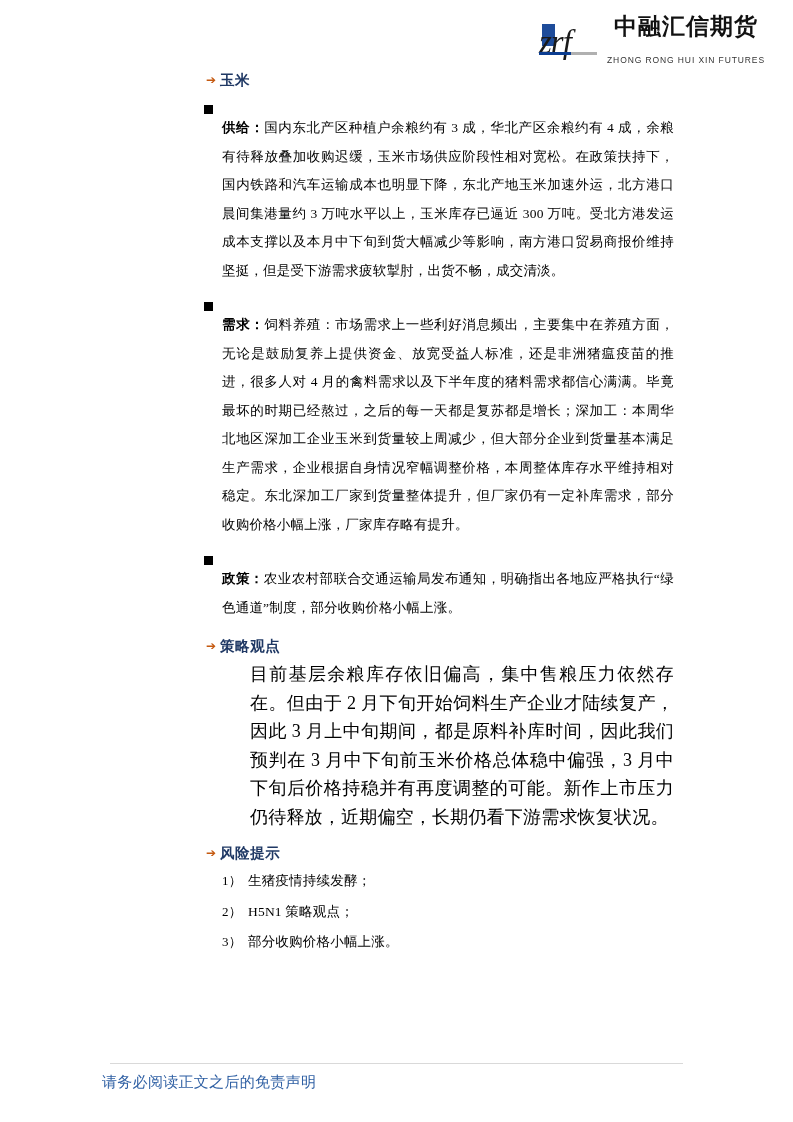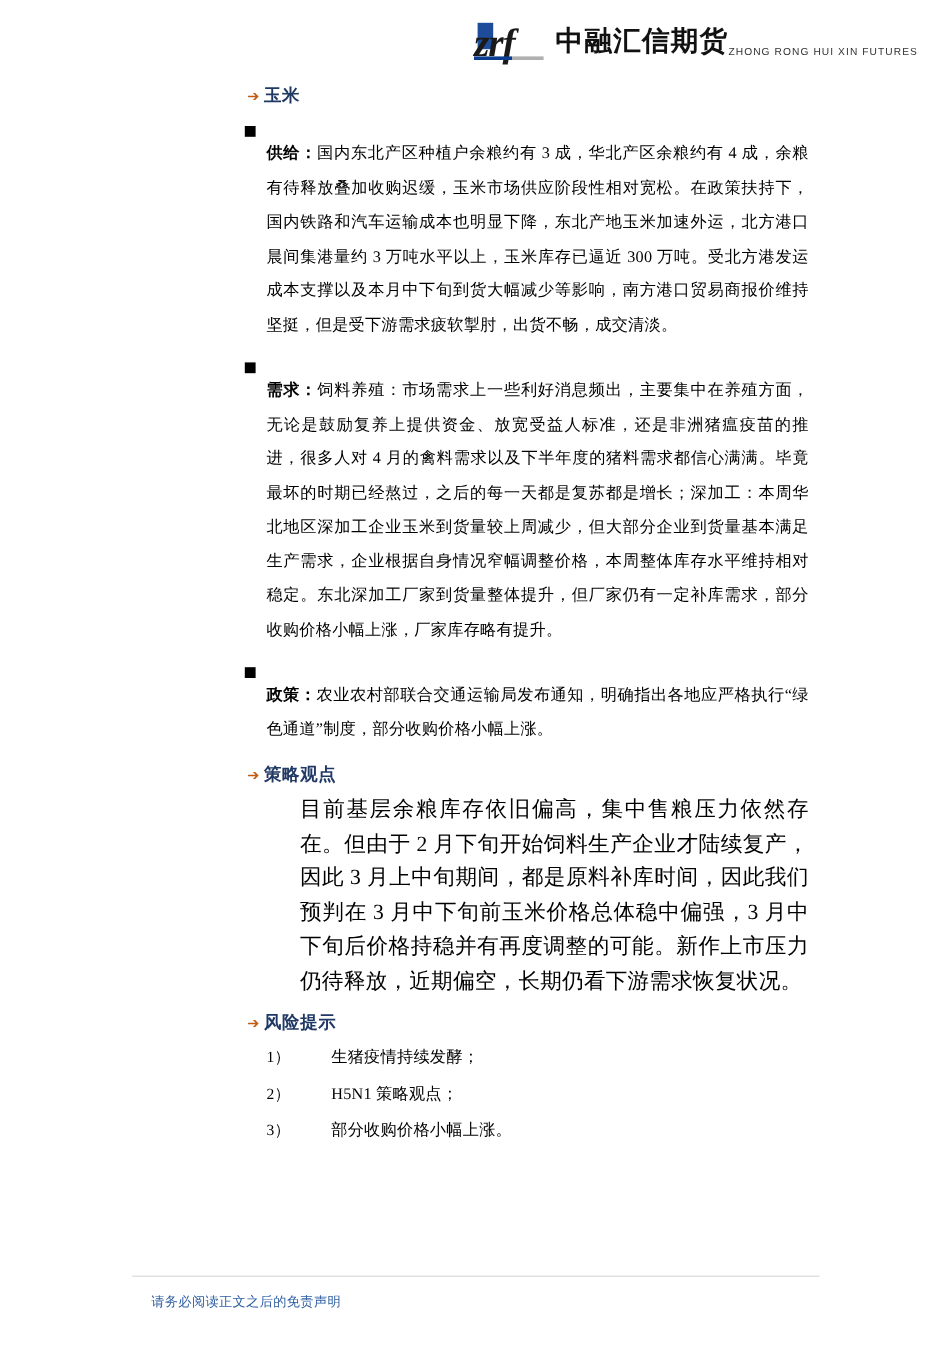--- a/index.html
+++ b/index.html
@@ -36,21 +36,21 @@
     width: 60px;
     height: 42px;
     flex: 0 0 auto;
   }
   .logo-mark .zrf-text {
     position: absolute;
     left: 0;
     top: 6px;
     font-family: "Liberation Serif", serif;
     font-style: italic;
-    font-weight: bold;
+    font-weight: normal;
     font-size: 33px;
     letter-spacing: -1px;
     color: #1a1a1a;
     line-height: 34px;
   }
   .logo-mark .blue-sq {
     position: absolute;
     left: 3px;
     top: 5px;
     width: 13px;
@@ -61,22 +61,23 @@
   .logo-mark .accent {
     position: absolute;
     left: 0px;
     top: 33px;
     width: 58px;
     height: 3px;
     background: linear-gradient(to right, #0b3d91 0 55%, #b0b0b0 55% 100%);
   }
   .logo-text-block {
     display: flex;
-    flex-direction: row;
+    flex-direction: column;
     justify-content: center;
+    align-items: center;
   }
   .logo-cn {
     font-family: "Liberation Sans", sans-serif;
     font-weight: bold;
     font-size: 23px;
     line-height: 25px;
     color: #111111;
     letter-spacing: 1px;
   }
   .logo-en {
@@ -179,42 +180,41 @@
     margin-bottom: 2px;
   }
   .num-list .num {
     flex: 0 0 auto;
     width: 26px;
     text-align: left;
     font-size: 13px;
   }
   .num-list .txt {
     flex: 1 1 auto;
-    margin-left: 28px;
   }
 
   .sec-block { margin-bottom: 2px; }
   .sec-block.strategy { margin-top: 14px; }
   .sec-block.risk { margin-top: 12px; }
 
   
   .footer-rule {
     position: absolute;
     left: 110px;
     right: 110px;
     bottom: 58px;
     height: 1px;
     background: #d9d9d9;
   }
   .footer {
     position: absolute;
-    left: 126px;
+    left: 102px;
     bottom: 30px;
     font-family: "Liberation Sans", sans-serif;
-    font-size: 11px;
+    font-size: 15px;
     color: #2e5fa3;
     letter-spacing: 0.3px;
   }
 </style>
 </head>
 <body>
 
 <div class="page">
 
   <div class="header">

